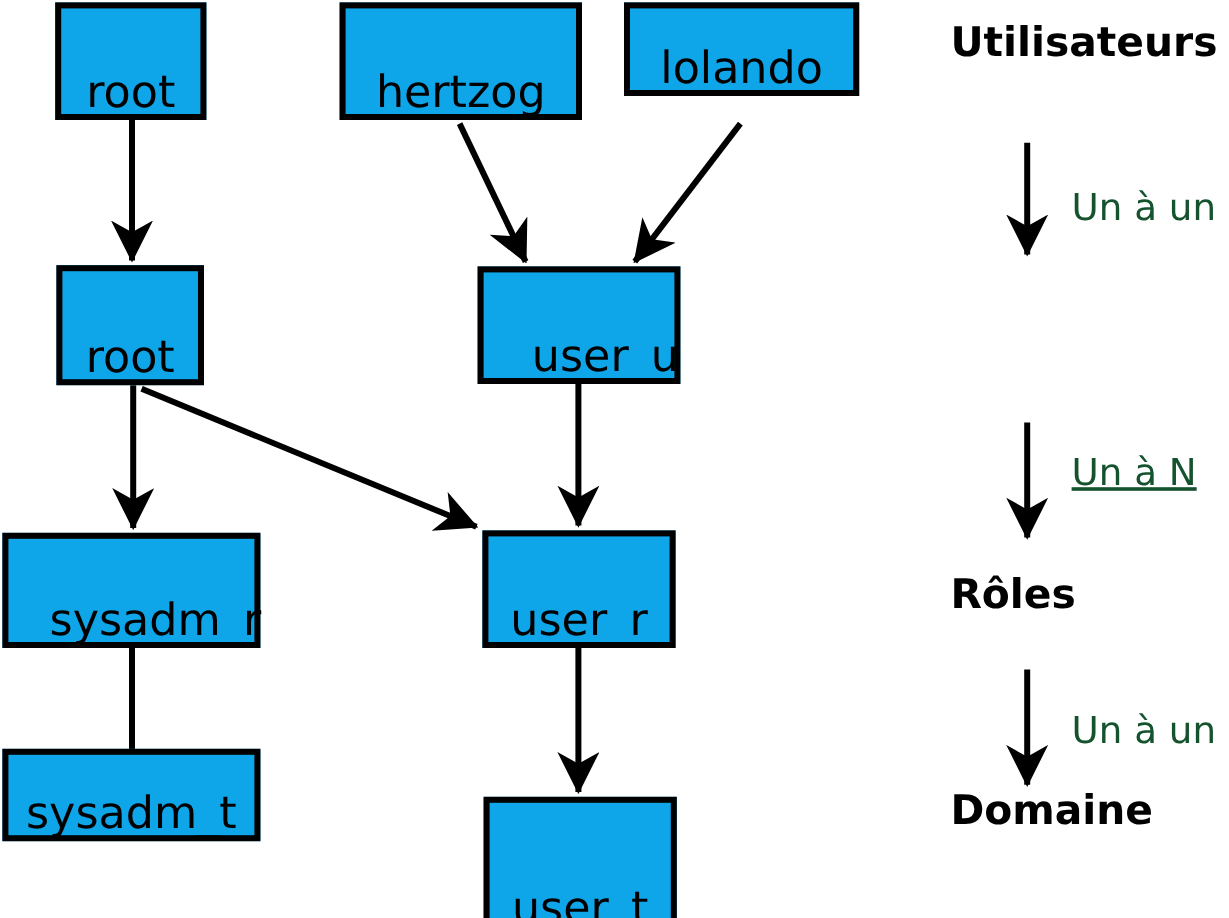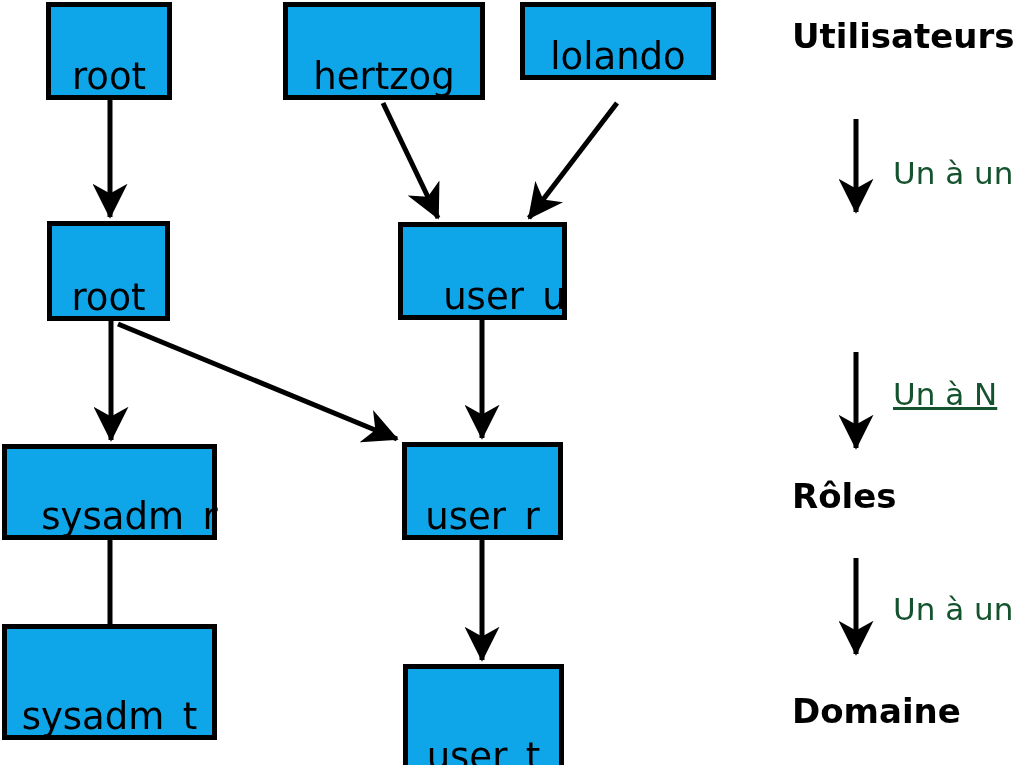--- a/index.html
+++ b/index.html
@@ -54,28 +54,28 @@
   }
 
   
   #box-unix-root      { left: 46px;  top: 2px;   width: 126px; height: 98px; }
   #box-unix-hertzog   { left: 283px; top: 2px;   width: 202px; height: 98px; }
   #box-unix-lolando   { left: 520px; top: 2px;   width: 196px; height: 78px; }
   #box-selinux-root   { left: 47px;  top: 221px; width: 123px; height: 100px; }
   #box-selinux-user-u { left: 398px; top: 222px; width: 169px; height: 98px; padding-left: 44px; }
   #box-role-sysadm-r  { left: 2px;   top: 444px; width: 215px; height: 96px; padding-left: 40px; }
   #box-role-user-r    { left: 402px; top: 442px; width: 161px; height: 98px; }
-  #box-domain-sysadm-t{ left: 2px;   top: 624px; width: 215px; height: 116px; }
+  #box-domain-sysadm-t{ left: 2px;   top: 624px; width: 215px; height: 77px; }
   #box-domain-user-t  { left: 403px; top: 664px; width: 161px; height: 116px; }
 
   
   #legend-unix-users   { left: 792px; top: 16px; }
   #legend-selinux-ids  { left: 792px; top: 236px; }
   #legend-roles        { left: 792px; top: 476px; text-align: right; }
-  #legend-domain       { left: 792px; top: 691px; }
+  #legend-domain       { left: 792px; top: 656px; }
   #label-un-a-un-1     { left: 893px; top: 156px; }
   #label-un-a-n        { left: 893px; top: 377px; text-decoration: underline; }
   #label-un-a-un-2     { left: 893px; top: 592px; }
 </style>
 </head>
 <body>
 
 <div id="canvas">
 
   <svg id="arrow-layer" width="1024" height="765" viewBox="0 0 1024 765">

